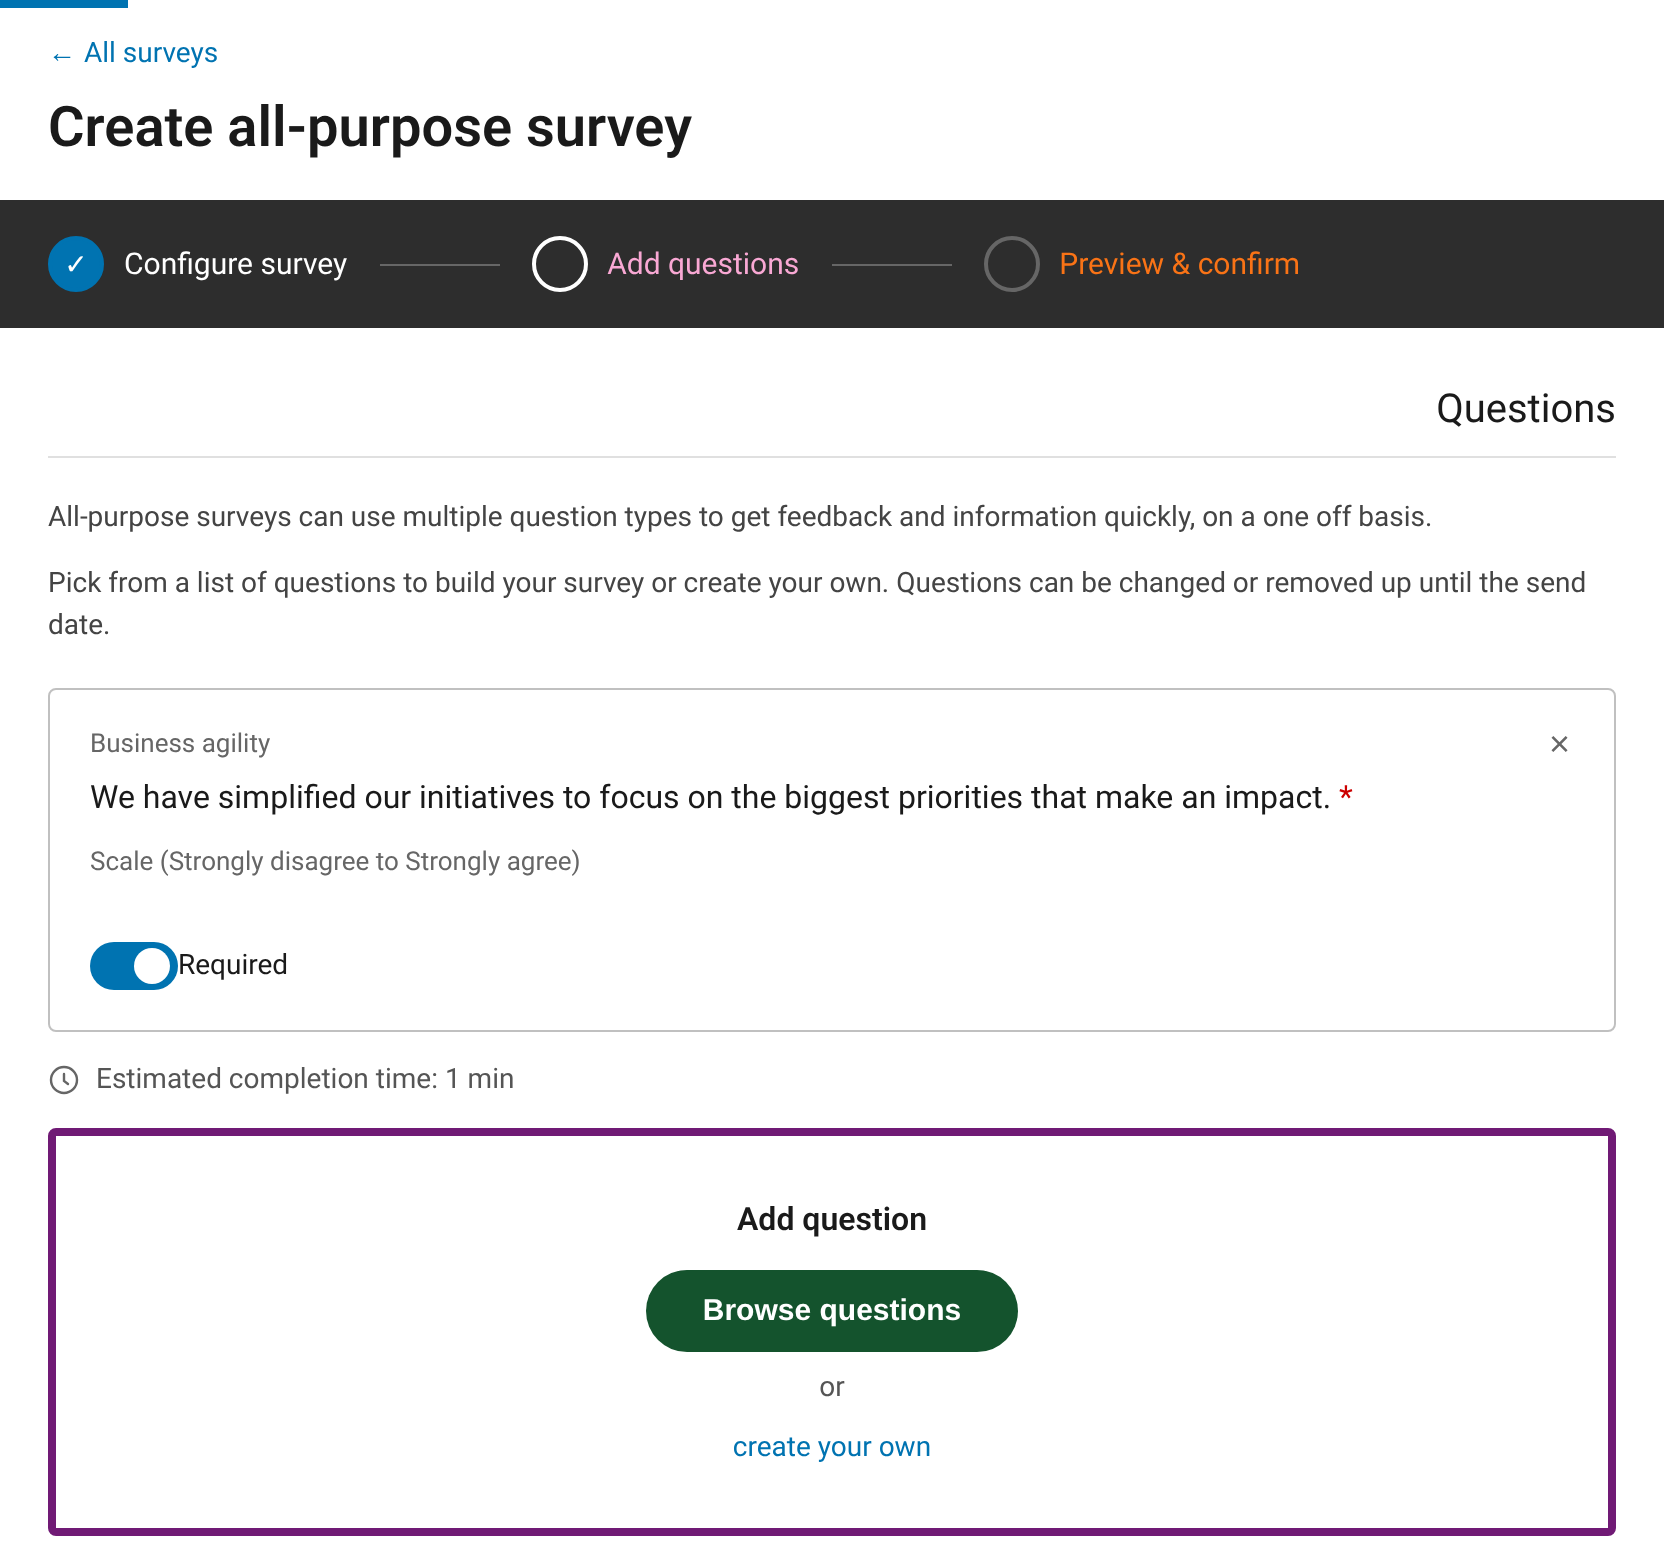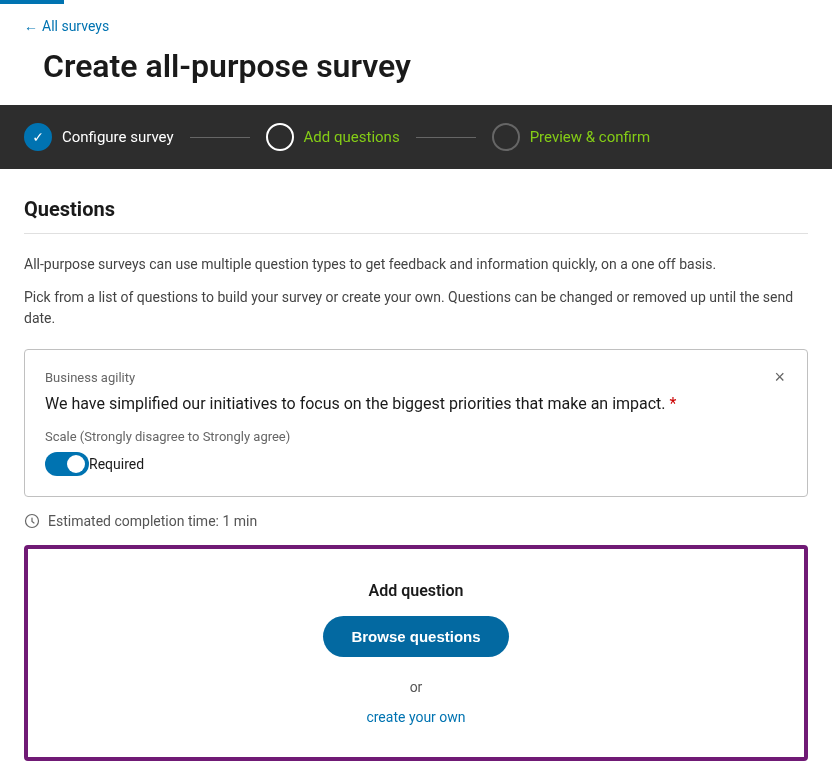--- a/index.html
+++ b/index.html
@@ -21,45 +21,44 @@
       text-decoration: none;
       display: inline-flex;
       align-items: center;
       gap: 4px;
       cursor: pointer;
     }
 
     
     .page-title {
       padding: 4px 24px 20px 24px;
-      font-size: 32px;
+      font-size: 28px;
       font-weight: 600;
       color: #1a1a1a;
-      margin-left: 19px;
     }
 
     
     .steps-bar {
       background: #2d2d2d;
       padding: 0 24px;
       display: flex;
       align-items: center;
       height: 64px;
       gap: 0;
     }
     .step {
       display: flex;
       align-items: center;
       gap: 10px;
       color: #ccc;
       font-size: 15px;
     }
     .step.completed { color: #fff; }
-    .step.active { color: #84cc16; }
-    .step.inactive { color: #84cc16; }
+    .step.active { color: #f9a8d4; }
+    .step.inactive { color: #f97316; }
 
     .step-circle {
       width: 28px;
       height: 28px;
       border-radius: 50%;
       border: 2px solid #888;
       display: flex;
       align-items: center;
       justify-content: center;
       font-size: 14px;
@@ -89,25 +88,26 @@
     }
 
     
     .main-content {
       padding: 28px 24px;
       max-width: 832px;
     }
 
     .section-title {
       font-size: 20px;
-      font-weight: 700;
+      font-weight: 400;
       color: #1a1a1a;
       padding-bottom: 12px;
       border-bottom: 1px solid #e0e0e0;
       margin-bottom: 20px;
+      text-align: right;
     }
 
     .description-text {
       font-size: 14px;
       color: #444;
       line-height: 1.5;
       margin-bottom: 12px;
     }
 
     
@@ -133,21 +133,21 @@
       margin-bottom: 14px;
     }
 
     .question-required-star {
       color: #c00;
     }
 
     .question-type {
       font-size: 13px;
       color: #666;
-      margin-bottom: 8px;
+      margin-bottom: 32px;
     }
 
     .close-btn {
       position: absolute;
       top: 16px;
       right: 16px;
       background: none;
       border: none;
       font-size: 18px;
       color: #666;
@@ -223,29 +223,28 @@
     }
 
     .add-question-title {
       font-size: 16px;
       font-weight: 600;
       color: #1a1a1a;
       margin-bottom: 16px;
     }
 
     .browse-btn {
-      background: #0369a1;
+      background: #14532d;
       color: #fff;
       border: none;
       border-radius: 24px;
       padding: 12px 28px;
       font-size: 15px;
       font-weight: 600;
       cursor: pointer;
-      margin-bottom: 12px;
     }
 
     .or-text {
       font-size: 14px;
       color: #555;
       margin-bottom: 4px;
     }
 
     .create-own-link {
       color: #0073b1;

